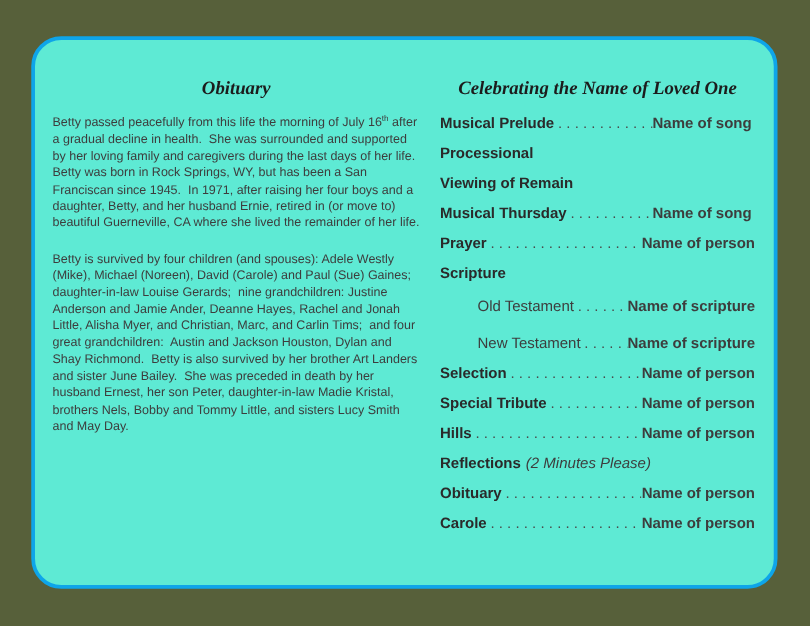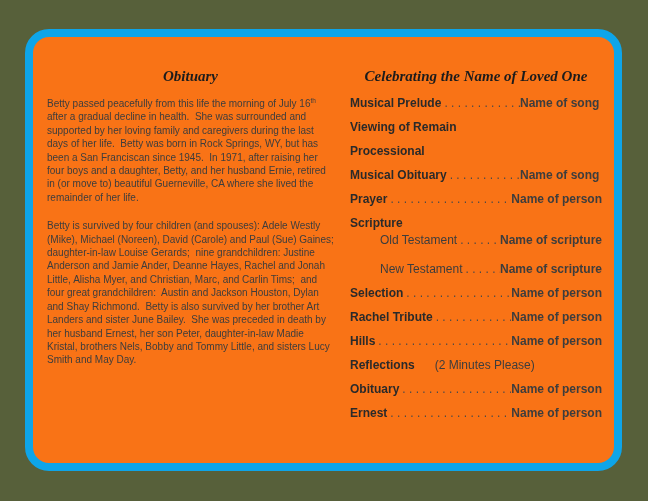--- a/index.html
+++ b/index.html
@@ -8,22 +8,22 @@
     background: #57603a;
     font-family: "Liberation Sans", sans-serif;
     position: relative;
     overflow: hidden;
   }
   .card {
     position: absolute;
     left: 25px; top: 29px;
     width: 597px; height: 442px;
     box-sizing: border-box;
-    background: #f97316;
-    border: 8px solid #0ea5e9;
+    background: #5eead4;
+    border: 3px solid #0ea5e9;
     border-radius: 24px;
   }
   .inner {
     display: flex;
     padding: 30px 12px 0 14px;
     box-sizing: border-box;
   }
   .col-left { width: 294px; }
   .col-right { width: 252px; margin-left: 16px; }
   .section-title {
@@ -63,22 +63,22 @@
     white-space: nowrap;
   }
   .prog-leader {
     flex: 1 1 auto;
     overflow: hidden;
     white-space: nowrap;
     padding: 0 3px;
     color: #4a4a4a;
   }
   .prog-value { flex: 0 0 82px; white-space: nowrap; font-weight: bold; }
-  .prog-suffix { margin-left: 20px; white-space: nowrap; }
-  .scripture-heading { margin-bottom: 4px; }
+  .prog-suffix { margin-left: 4px; white-space: nowrap; font-style: italic; }
+  .scripture-heading { margin-bottom: 14px; }
   .sub-row { padding-left: 30px; margin-bottom: 16px; }
   .sub-row .prog-label { font-weight: normal; color: #3d3d3d; }
   .sub-row-last { margin-bottom: 11px; justify-content: space-between; }
 </style>
 </head>
 <body>
 
 <div class="card">
   <div class="inner">
 
@@ -91,30 +91,30 @@
     <div class="col-right">
       <h1 class="section-title">Celebrating the Name of Loved One</h1>
 
       <div class="prog-row">
         <span class="prog-label">Musical Prelude</span>
         <span class="prog-leader">. . . . . . . . . . . . . . . . . . . . . . . . . . . . . . . . . . . . . . . . . . . . . . . . . . . . . . . .</span>
         <span class="prog-value">Name of song</span>
       </div>
 
       <div class="prog-row">
-        <span class="prog-label">Viewing of Remain</span>
+        <span class="prog-label">Processional</span>
       </div>
 
       <div class="prog-row">
-        <span class="prog-label">Processional</span>
+        <span class="prog-label">Viewing of Remain</span>
       </div>
 
 
       <div class="prog-row">
-        <span class="prog-label">Musical Obituary</span>
+        <span class="prog-label">Musical Thursday</span>
         <span class="prog-leader">. . . . . . . . . . . . . . . . . . . . . . . . . . . . . . . . . . . . . . . . . . . . . . . . . . . . . . . .</span>
         <span class="prog-value">Name of song</span>
       </div>
 
       <div class="prog-row">
         <span class="prog-label">Prayer</span>
         <span class="prog-leader">. . . . . . . . . . . . . . . . . . . . . . . . . . . . . . . . . . . . . . . . . . . . . . . . . . . . . . . .</span>
         <span class="prog-value">Name of person</span>
       </div>
 
@@ -134,21 +134,21 @@
         <span class="prog-value">Name of scripture</span>
       </div>
 
       <div class="prog-row">
         <span class="prog-label">Selection</span>
         <span class="prog-leader">. . . . . . . . . . . . . . . . . . . . . . . . . . . . . . . . . . . . . . . . . . . . . . . . . . . . . . . .</span>
         <span class="prog-value">Name of person</span>
       </div>
 
       <div class="prog-row">
-        <span class="prog-label">Rachel Tribute</span>
+        <span class="prog-label">Special Tribute</span>
         <span class="prog-leader">. . . . . . . . . . . . . . . . . . . . . . . . . . . . . . . . . . . . . . . . . . . . . . . . . . . . . . . .</span>
         <span class="prog-value">Name of person</span>
       </div>
 
       <div class="prog-row">
         <span class="prog-label">Hills</span>
         <span class="prog-leader">. . . . . . . . . . . . . . . . . . . . . . . . . . . . . . . . . . . . . . . . . . . . . . . . . . . . . . . .</span>
         <span class="prog-value">Name of person</span>
       </div>
 
@@ -157,20 +157,20 @@
         <span class="prog-suffix">(2 Minutes Please)</span>
       </div>
 
       <div class="prog-row">
         <span class="prog-label">Obituary</span>
         <span class="prog-leader">. . . . . . . . . . . . . . . . . . . . . . . . . . . . . . . . . . . . . . . . . . . . . . . . . . . . . . . .</span>
         <span class="prog-value">Name of person</span>
       </div>
 
       <div class="prog-row">
-        <span class="prog-label">Ernest</span>
+        <span class="prog-label">Carole</span>
         <span class="prog-leader">. . . . . . . . . . . . . . . . . . . . . . . . . . . . . . . . . . . . . . . . . . . . . . . . . . . . . . . .</span>
         <span class="prog-value">Name of person</span>
       </div>
 
     </div>
   </div>
 </div>
 
 </body></html>

